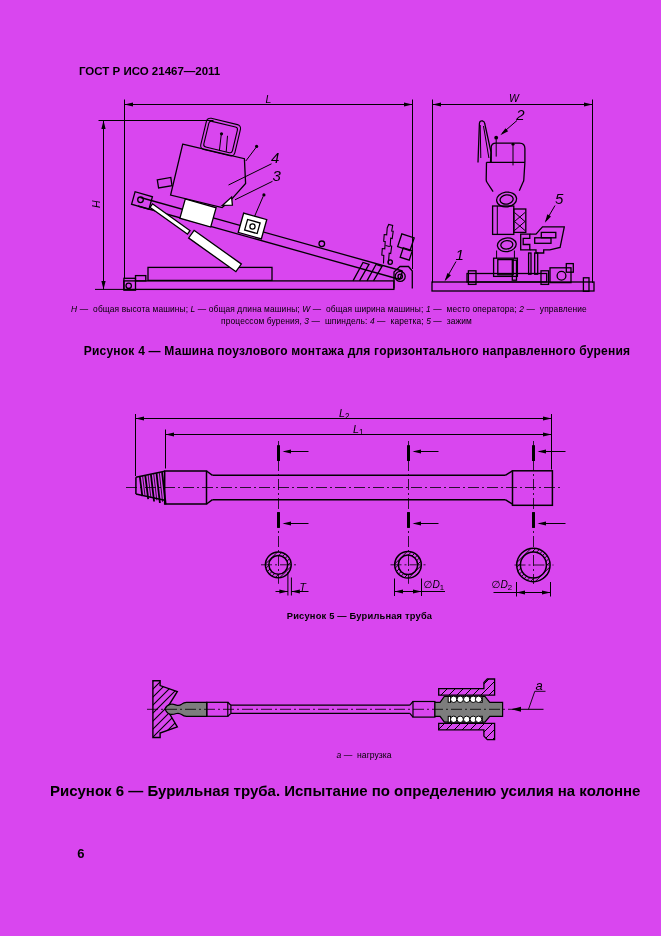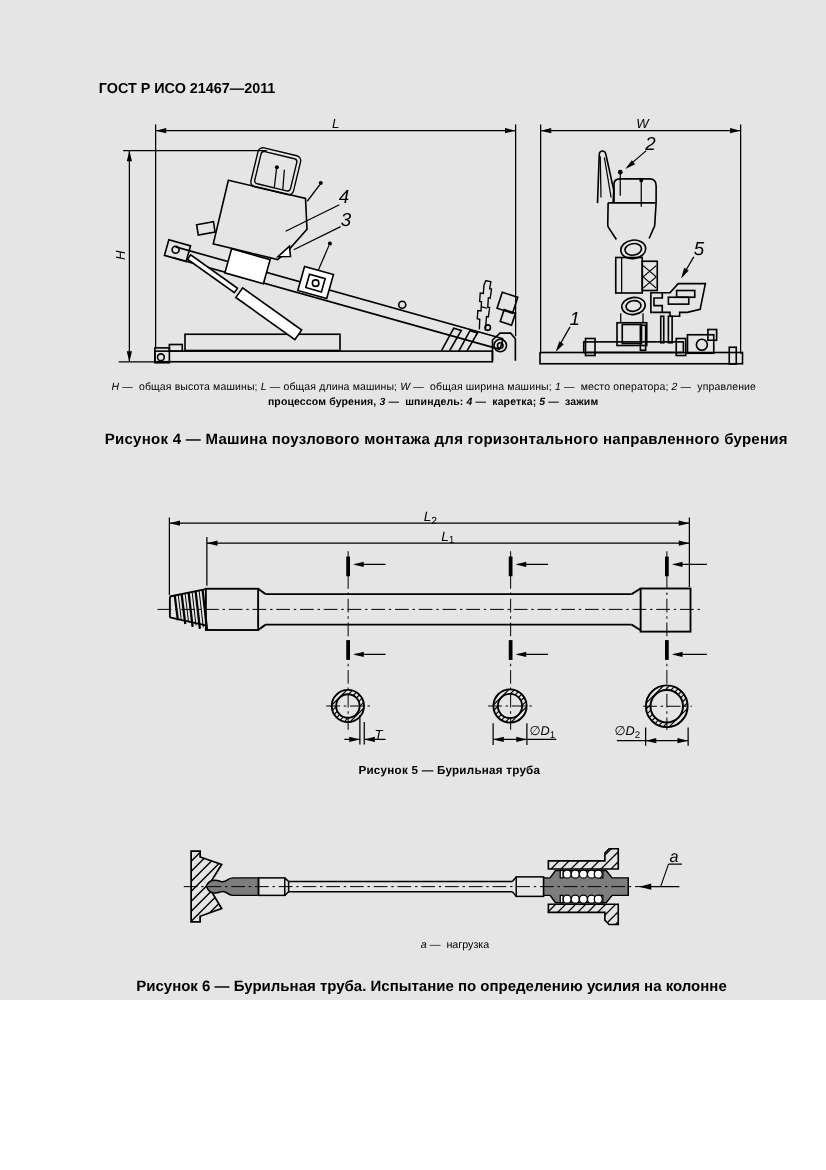--- a/index.html
+++ b/index.html
@@ -1,16 +1,16 @@
 <!DOCTYPE html>
 <html><head>
 <meta charset="utf-8">
 <style>
 html,body{margin:0;padding:0;background:#fff;}
-#page{position:relative;width:661px;height:800px;background:#e5e5e5;font-family:"Liberation Sans",sans-serif;color:#000;overflow:hidden;}
+#page{position:relative;width:661px;height:936px;background:#d946ef;font-family:"Liberation Sans",sans-serif;color:#000;overflow:hidden;}
 .abs{position:absolute;white-space:nowrap;}
 .ctr{transform:translateX(-50%);}
 i{font-style:italic;}
 </style>
 </head>
 <body>
 <div id="page">
   <div class="abs" style="left:79px;top:65.2px;font-size:11.5px;font-weight:bold;">ГОСТ Р ИСО 21467—2011</div>
 
   <svg class="abs" style="left:0;top:0;" width="661" height="936" viewBox="0 0 661 936">
@@ -360,26 +360,26 @@
     </g>
 
     <path d="M147,709.3 H520" stroke="#000" stroke-width="0.8" stroke-dasharray="11 3 2 3" fill="none"></path>
 
     <path d="M512.5,709.3 H543.5" stroke="#000" stroke-width="1" fill="none"></path>
     <path d="M511.5,709.3 L521,706.8 L521,711.8 Z" fill="#000" stroke="none"></path>
     <path d="M528.5,709.3 L534.8,691.3 M534.8,691.3 H545.5" stroke="#000" stroke-width="0.9" fill="none"></path>
     <text x="535.6" y="689.5" font-size="13" font-style="italic" font-family="Liberation Sans">a</text>
   </svg>
 
-  <div class="abs ctr" style="left:347px;top:303.8px;font-size:8.4px;letter-spacing:0.12px;">
+  <div class="abs ctr" style="left:329px;top:303.8px;font-size:8.4px;letter-spacing:0.12px;">
     <i>H</i>&nbsp;—&nbsp; общая высота машины; <i>L</i> — общая длина машины; <i>W</i>&nbsp;—&nbsp; общая ширина машины; <i>1</i>&nbsp;—&nbsp; место оператора; <i>2</i>&nbsp;—&nbsp; управление</div>
-  <div class="abs ctr" style="left:346.5px;top:316.4px;font-size:8.4px;letter-spacing:0.12px;font-weight:bold;">процессом бурения, <i>3</i>&nbsp;—&nbsp; шпиндель: <i>4</i>&nbsp;—&nbsp; каретка; <i>5</i>&nbsp;—&nbsp; зажим</div>
+  <div class="abs ctr" style="left:346.5px;top:316.4px;font-size:8.4px;letter-spacing:0.12px;">процессом бурения, <i>3</i>&nbsp;—&nbsp; шпиндель: <i>4</i>&nbsp;—&nbsp; каретка; <i>5</i>&nbsp;—&nbsp; зажим</div>
 
   <div class="abs ctr" style="left:357px;top:343.6px;font-size:12px;font-weight:bold;letter-spacing:0.22px;">Рисунок&nbsp;4 — Машина поузлового монтажа для горизонтального направленного бурения</div>
 
   <div class="abs ctr" style="left:349.5px;top:611.0px;font-size:9.3px;font-weight:bold;letter-spacing:0.2px;margin-left:10px;">Рисунок&nbsp;5 — Бурильная труба</div>
 
   <div class="abs ctr" style="left:364px;top:750px;font-size:8.6px;"><i>a</i>&nbsp;—&nbsp; нагрузка</div>
 
-  <div class="abs ctr" style="left:345.2px;top:781.8px;font-size:12px;font-weight:bold;">Рисунок&nbsp;6 — Бурильная труба. Испытание по определению усилия на колонне</div>
+  <div class="abs ctr" style="left:345.2px;top:781.8px;font-size:15px;font-weight:bold;">Рисунок&nbsp;6 — Бурильная труба. Испытание по определению усилия на колонне</div>
 
   <div class="abs" style="left:77.3px;top:846px;font-size:13px;font-weight:bold;">6</div>
 </div>
 
 </body></html>

